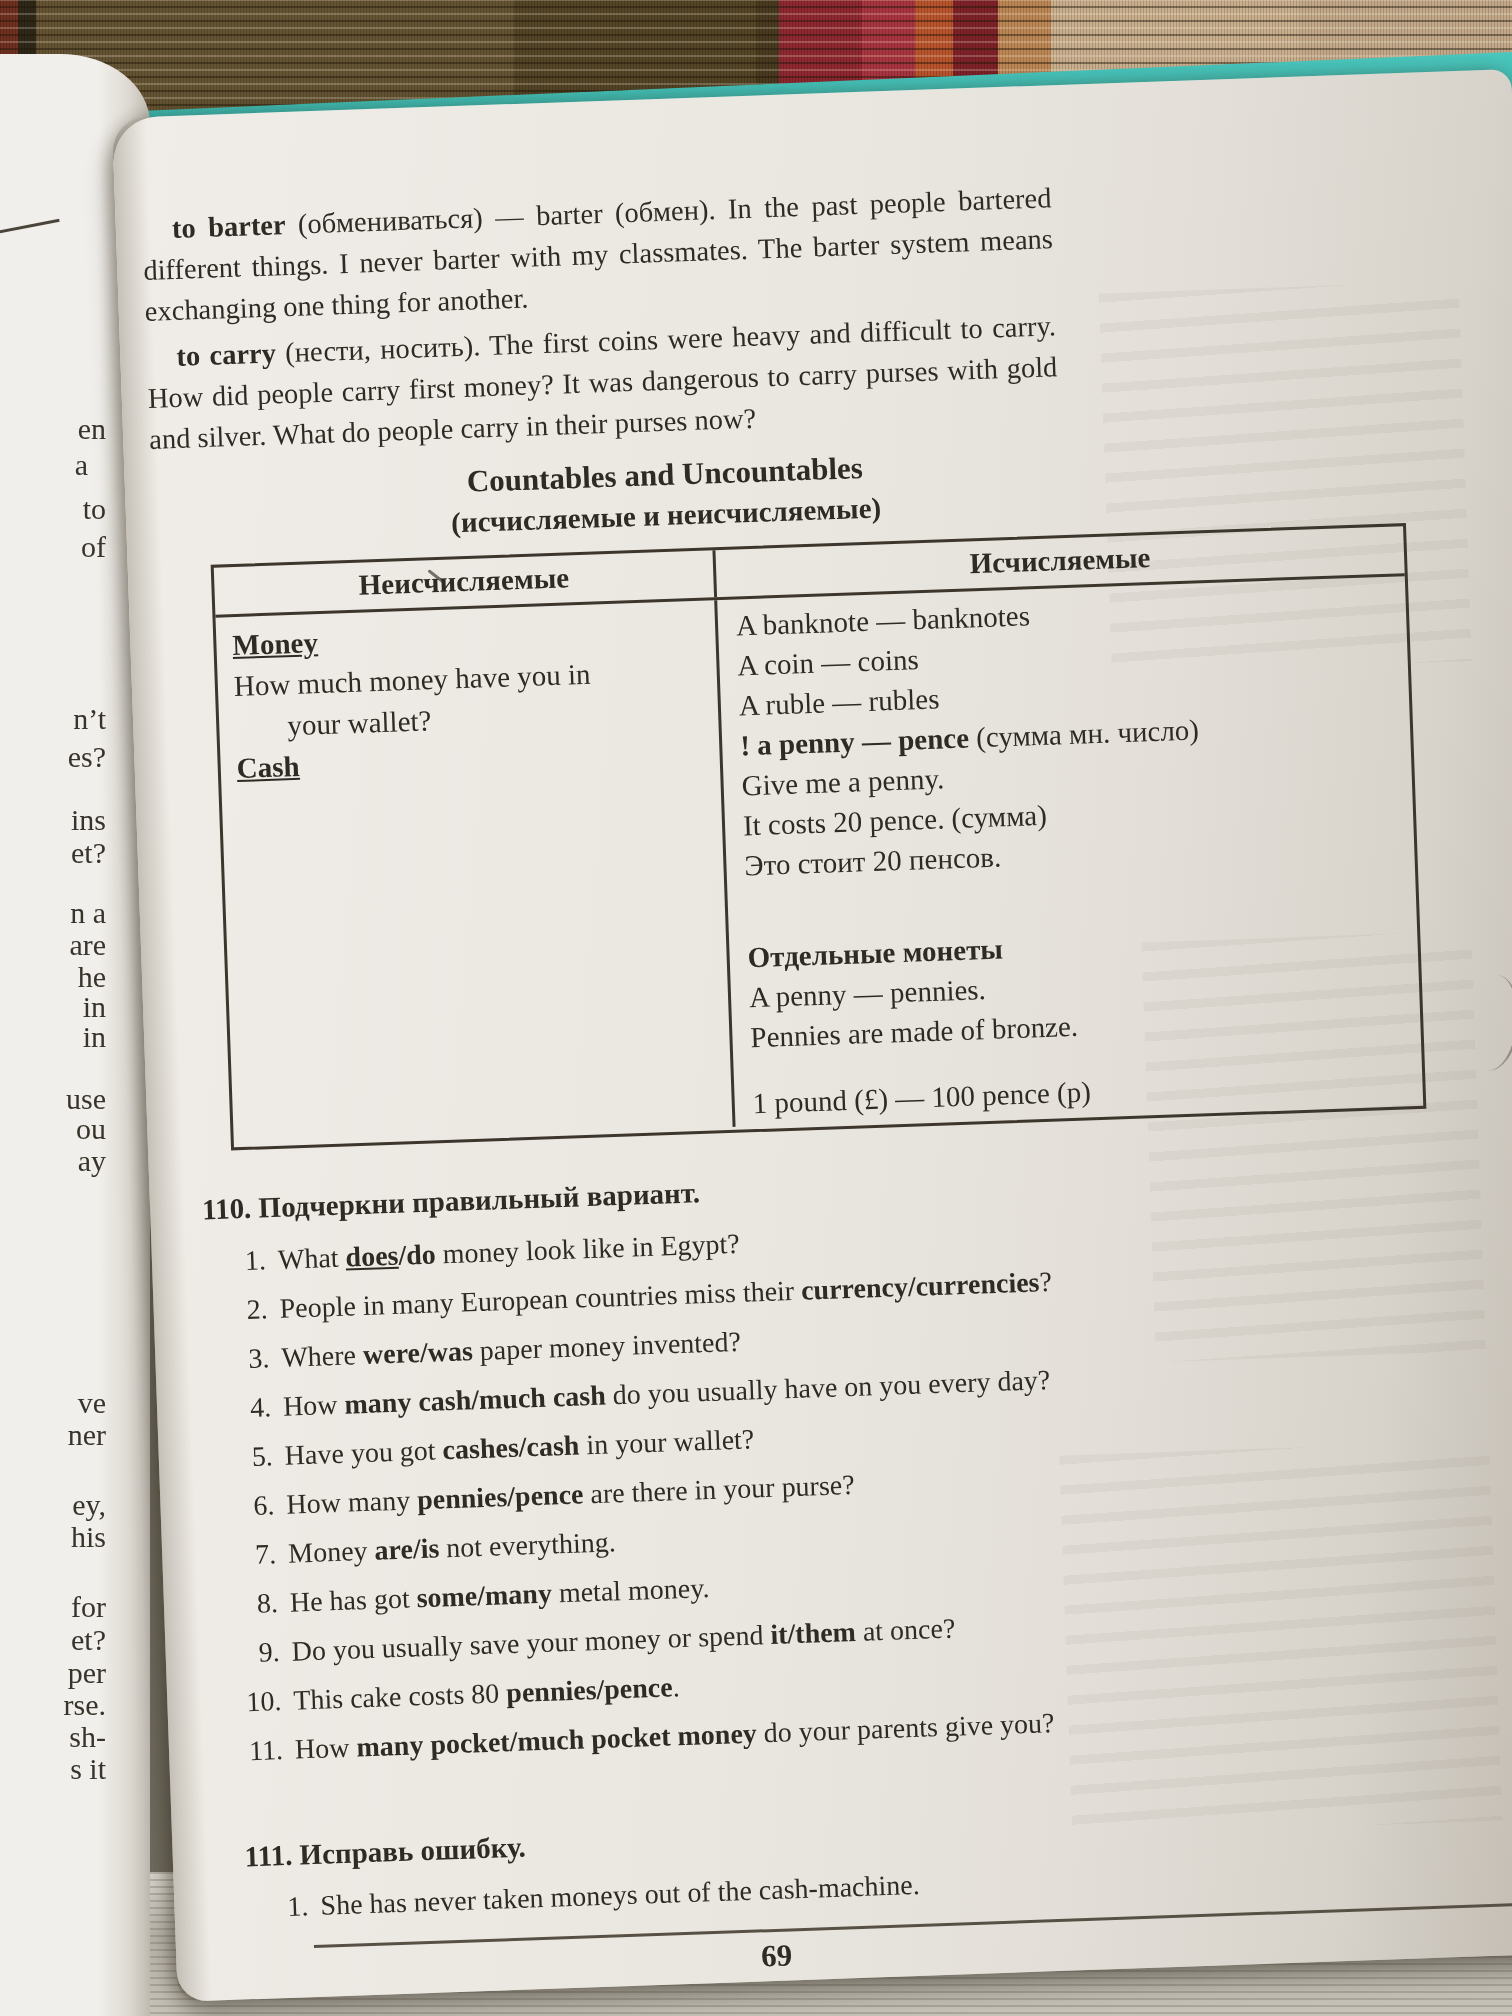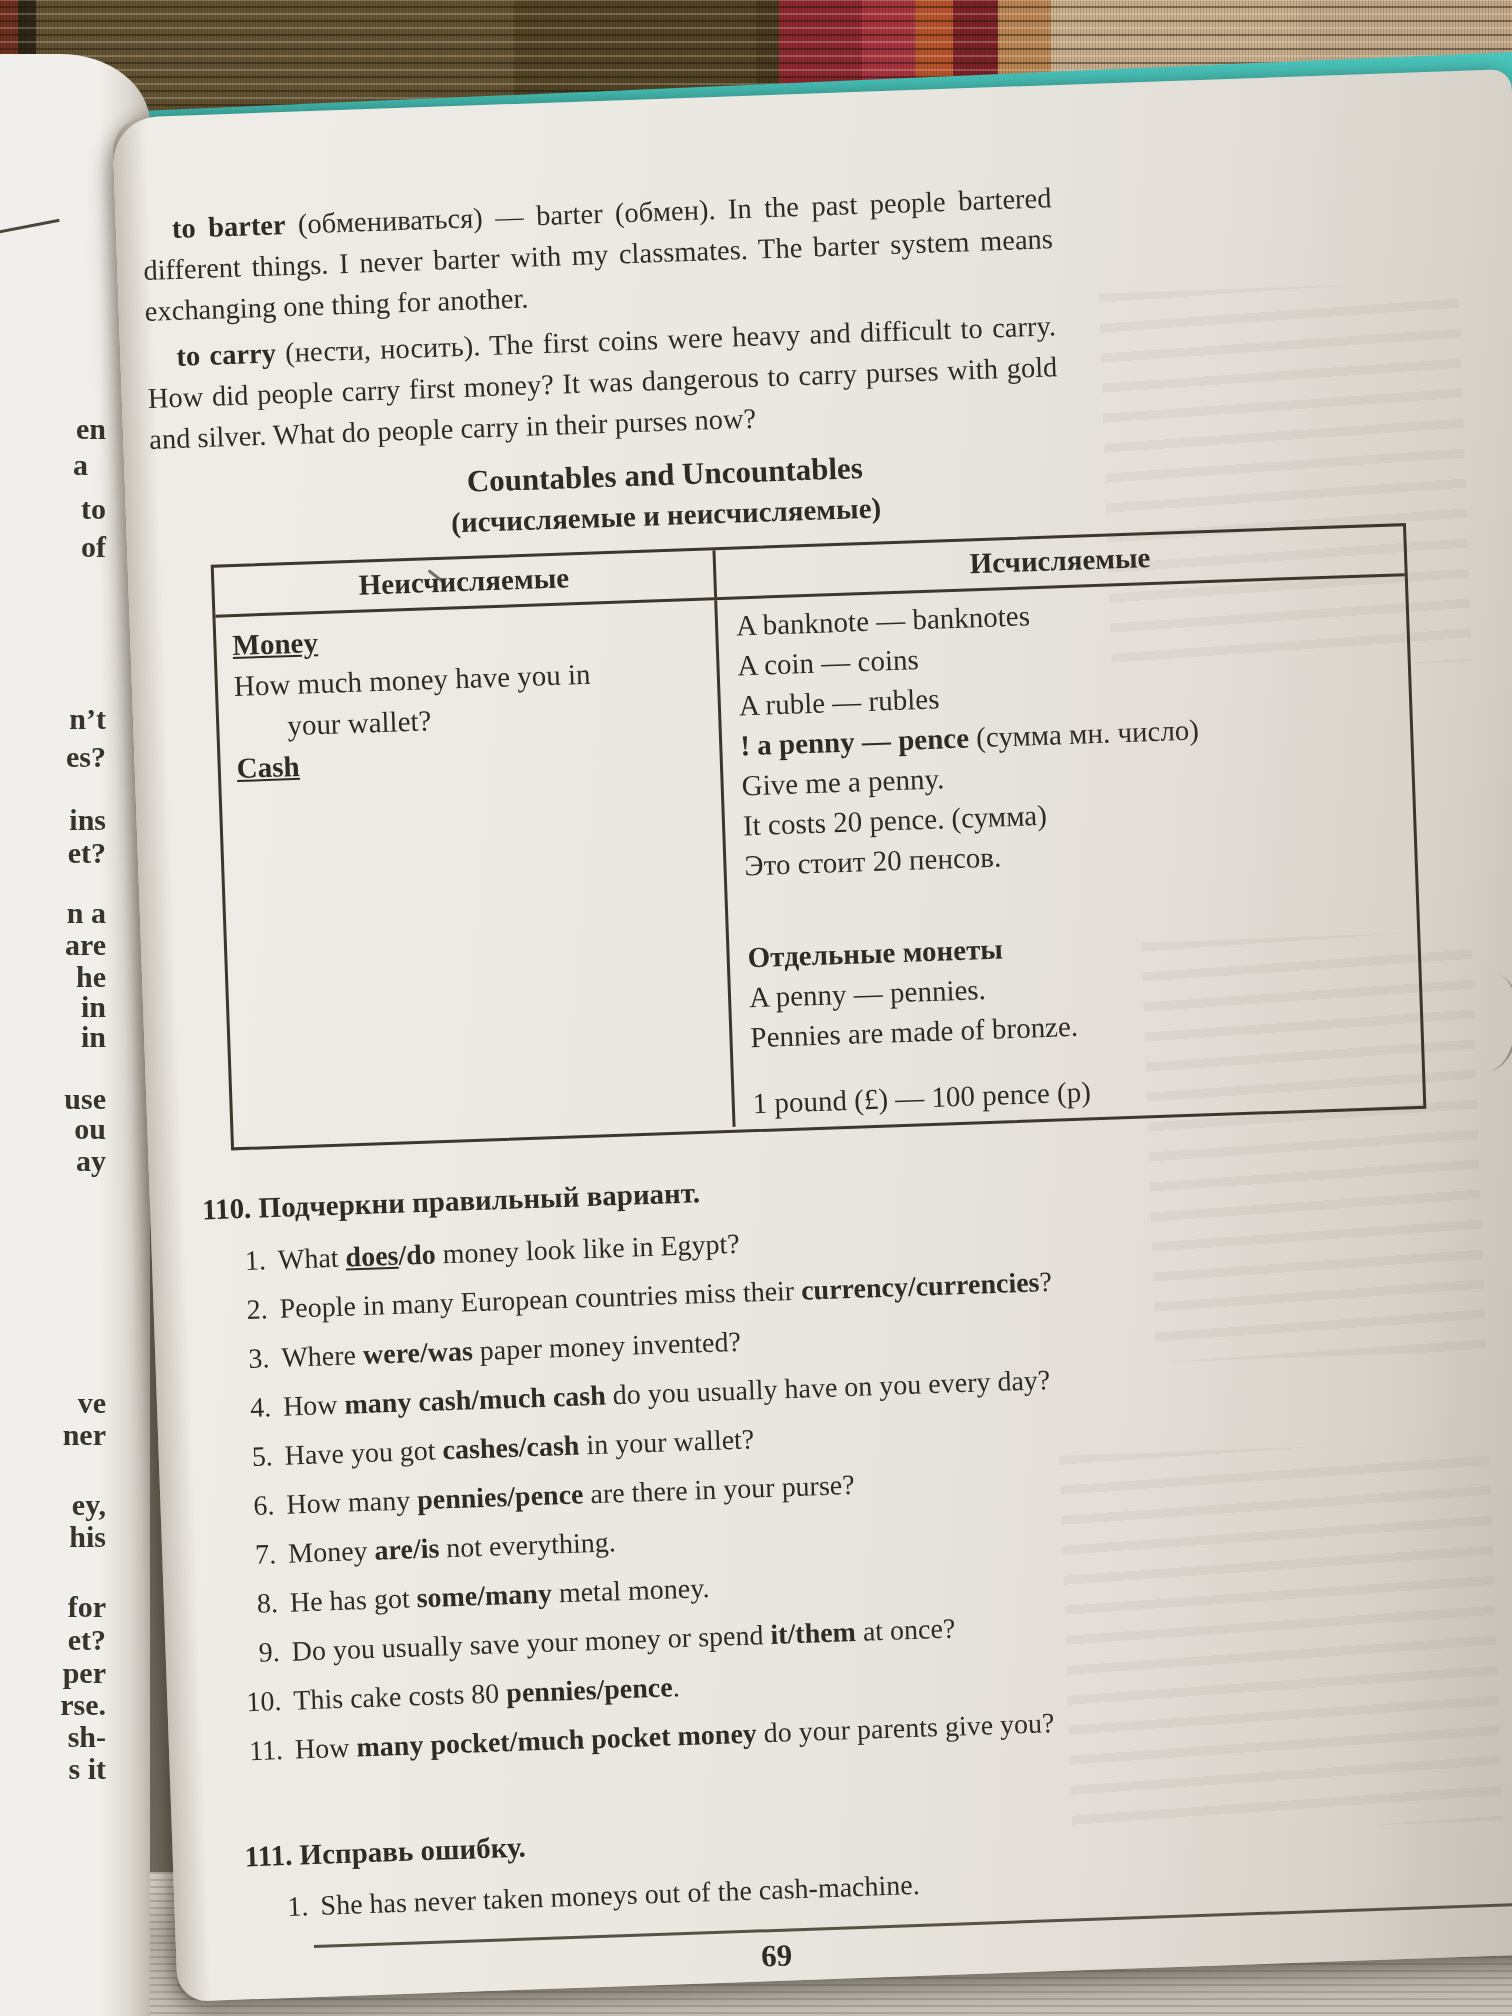--- a/index.html
+++ b/index.html
@@ -32,21 +32,20 @@
     position:absolute;left:80px;top:1872px;right:0;height:144px;z-index:2;
     background:
       repeating-linear-gradient(180deg, rgba(120,113,101,.35) 0 2px, transparent 2px 7px),
       linear-gradient(180deg,#d8d4cc,#b7b2a8 45%,#c9c4ba);
   }
   
   .left-page{
     position:absolute;left:0;top:54px;width:150px;bottom:0;z-index:3;
     background:linear-gradient(90deg,#f1efeb 0 66%,#ddd9d2 86%,#bfbab1 100%);
     border-top-right-radius:90px 70px;
-    font-weight:bold;
   }
   .left-page .frag{
     position:absolute;right:44px;font-size:30px;color:#38332b;white-space:nowrap;
   }
   .left-divider{
     position:absolute;left:-6px;top:171px;width:66px;height:3px;background:#4a443b;
     transform:rotate(-11deg);
   }
   
   .main-page{

